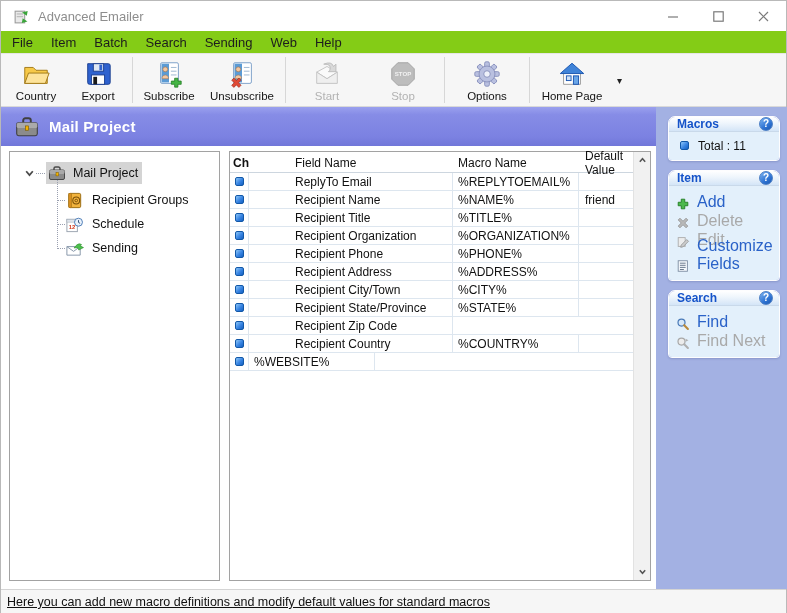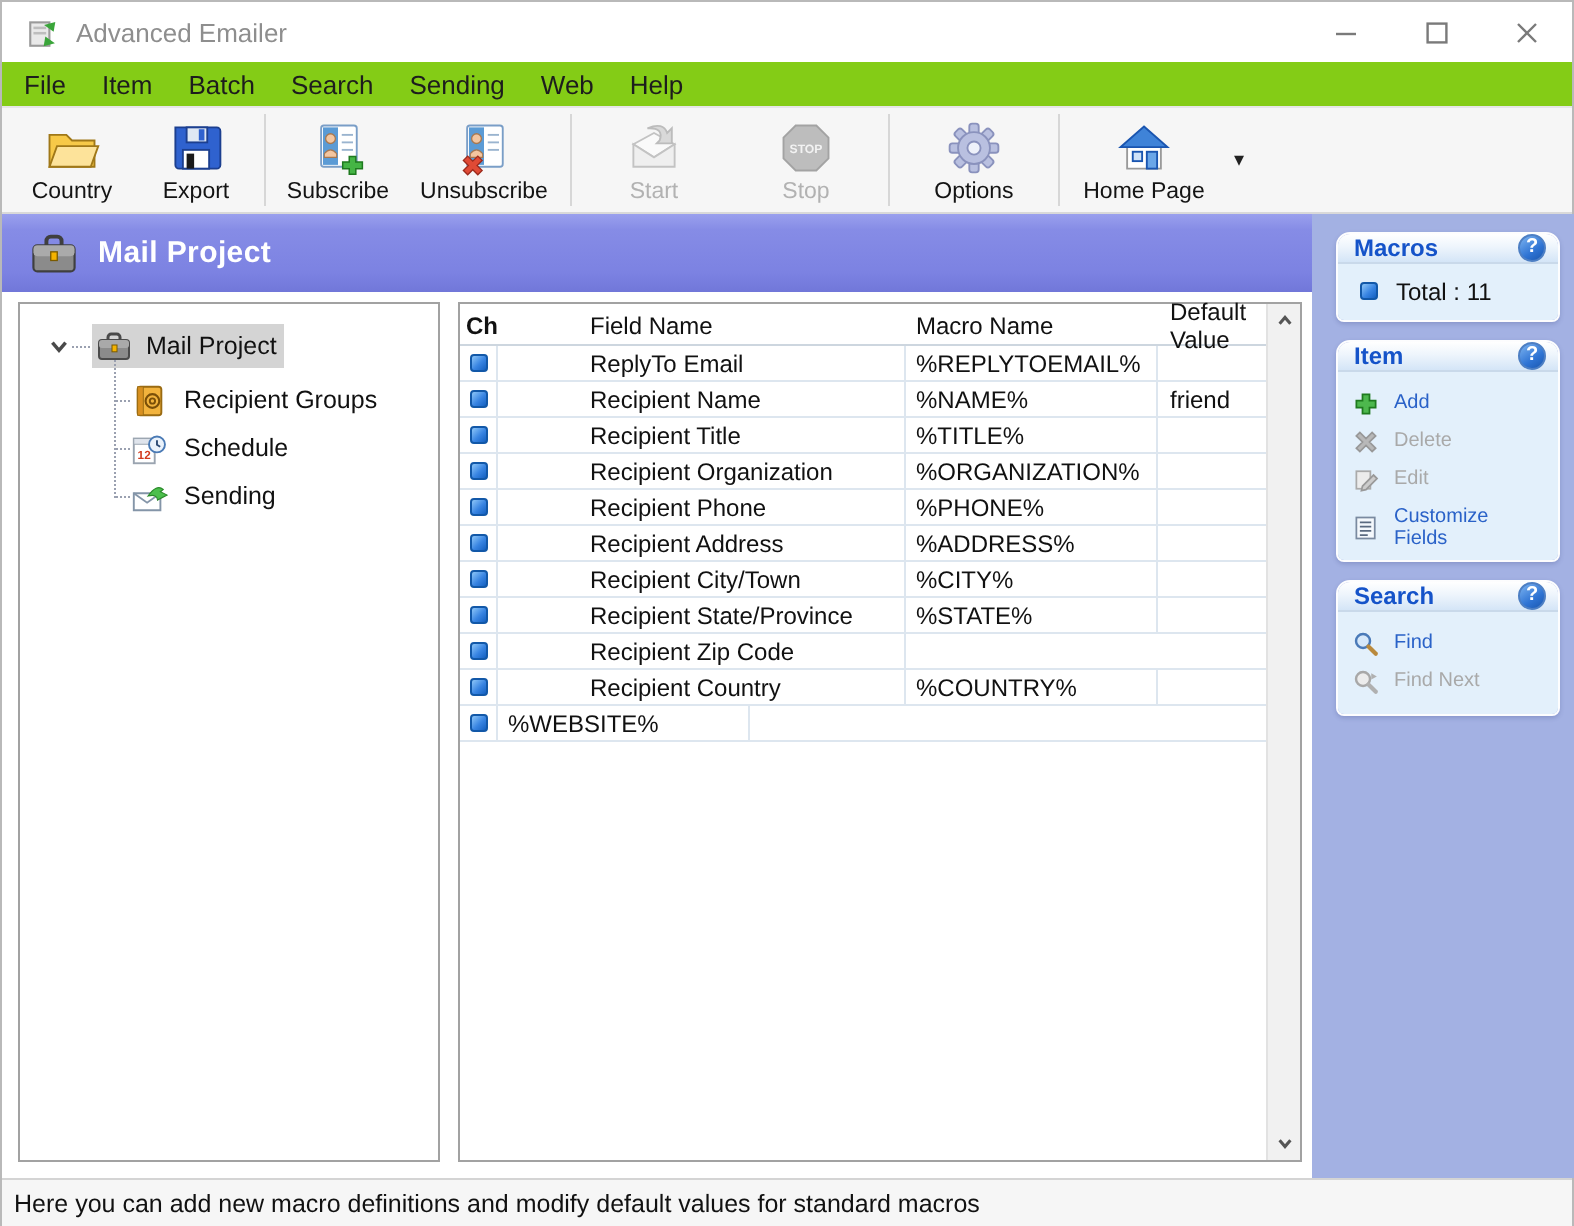--- a/index.html
+++ b/index.html
@@ -82,31 +82,31 @@
   .sidebar { position:absolute; left:655px; top:106px; width:132px; height:482px; background:#a3b1e3; }
   .panel { margin:9px 8px 0 12px; width:112px; border:1px solid #fdfdfe; border-radius:7px 7px 4px 4px; overflow:hidden;
     box-shadow:0 1px 2px rgba(60,70,130,.25); }
   .panel-hd { height:14px; display:flex; align-items:center; padding:0 6px 0 8px;
     background:linear-gradient(180deg,#ffffff 0%,#eef5fc 45%,#d4e5f7 100%); }
   .panel-title { font-size:12px; font-weight:bold; color:#1553c9; flex:1; }
   .help-icon { width:14px; height:14px; border-radius:50%;
     background:linear-gradient(145deg,#7db4f0 0%,#2f74d4 60%,#1a57b0 100%);
     border:1px solid #4d7fc4; color:#fff; font-size:10px; font-weight:bold; line-height:12px; text-align:center; }
   .panel-bd { background:#e3f0fb; padding:6px 6px 7px 7px; border-top:1px solid #c9d9ea; }
-  .side-row { display:flex; align-items:center; gap:7px; height:19px; font-size:10px; }
+  .side-row { display:flex; align-items:flex-end; gap:7px; height:19px; font-size:16px; }
   .side-row svg { width:14px; height:14px; flex:none; }
   .side-row .lnk { color:#2a62c8; }
   .side-row.disabled .lnk { color:#a9a9a9; }
   .side-row.gap-top { margin-top:5px; }
   .total-row { display:flex; align-items:center; gap:9px; height:15px; font-size:12px; color:#111; padding-left:4px; }
 
   
   .statusbar { position:absolute; left:0; top:588px; width:100%; height:25px; background:#f6f6f6;
     border-top:1px solid #d4d4d4; display:flex; align-items:center; padding-left:6px; }
-  .status-text { font-size:12.5px; color:#111; }
+  .status-text { font-size:12.5px; color:#111;text-decoration:underline; }
 </style>
 </head>
 <body>
 
 <div class="window">
 
   <div class="titlebar">
     <svg class="app-icon" viewBox="0 0 16 16">
       <rect x="2" y="3" width="9" height="11" fill="#e9e9e9" stroke="#9a9a9a"></rect>
       <rect x="3.5" y="5" width="6" height="1.2" fill="#bdbdbd"></rect>

